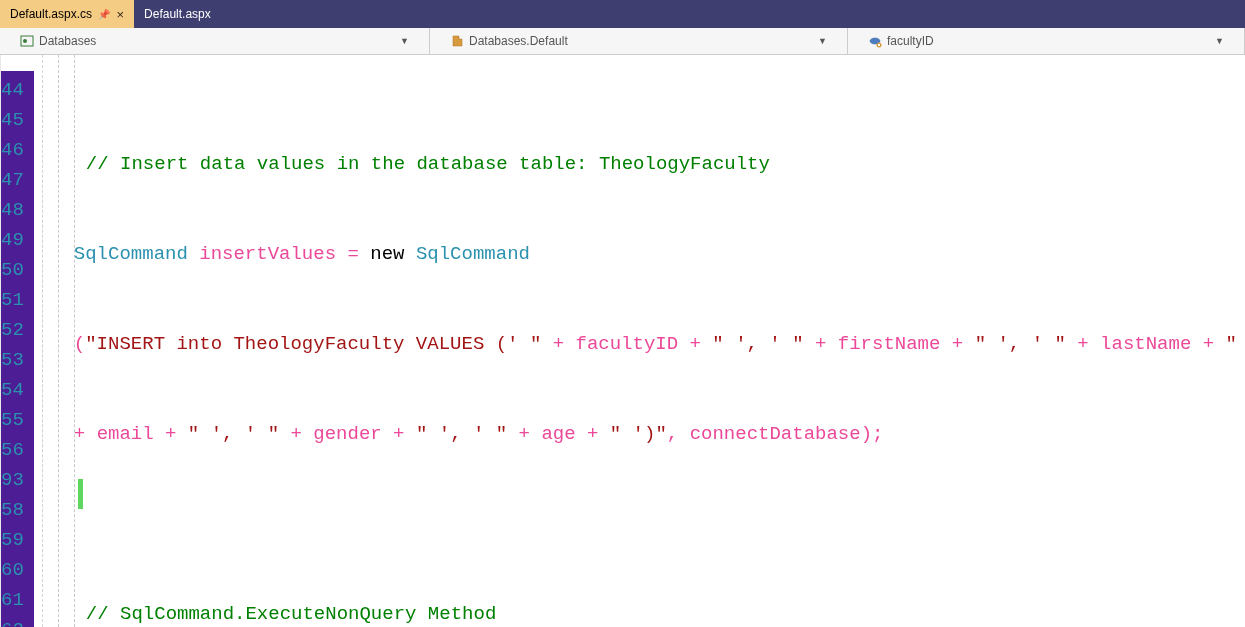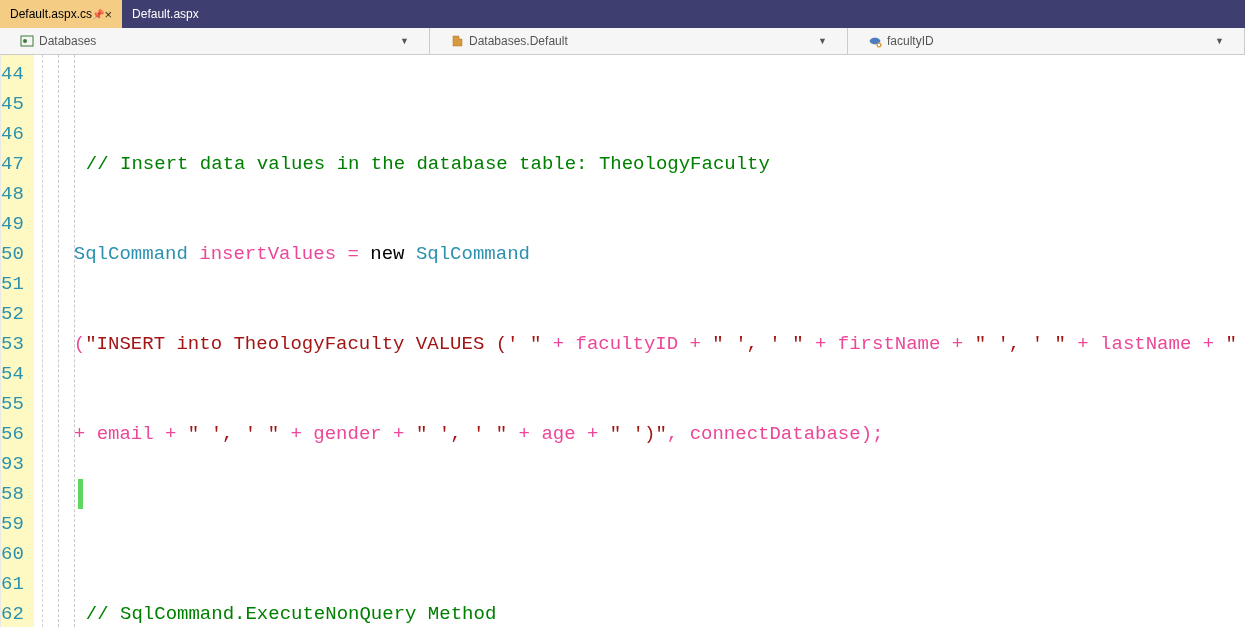--- a/index.html
+++ b/index.html
@@ -17,20 +17,21 @@
       height: 28px;
       align-items: stretch;
     }
     .tab {
       display: flex;
       align-items: center;
       padding: 0 10px;
       color: #fff;
       font-size: 12px;
       cursor: pointer;
+      gap: 6px;
     }
     .tab.active {
       background: #f5cc84;
       color: #000;
     }
     .tab .pin-icon { font-size: 10px; opacity: 0.8; }
     .tab .close-icon { font-size: 13px; opacity: 0.8; cursor: pointer; }
     .nav-bar {
       display: flex;
       height: 27px;
@@ -65,28 +66,29 @@
       height: calc(627px - 28px - 27px);
       background: #fff;
     }
     .margin-indicator {
       width: 18px;
       background: #f8f8f8;
       border-right: 1px solid #e8e8e8;
     }
     .gutter {
       width: 42px;
-      background: #fef9c3;
+      background: #4c1d95;
       text-align: right;
       padding-right: 10px;
       font-family: Consolas, 'Courier New', monospace;
       font-size: 19px;
       color: #2b91af;
       line-height: 30px;
       padding-top: 4px;
+      margin-top: 16px;
     }
     .gutter div { height: 30px; }
     .fold-column {
       width: 50px;
       background: #fff;
       position: relative;
       border-right: 0;
     }
     .fold-line {
       position: absolute;

